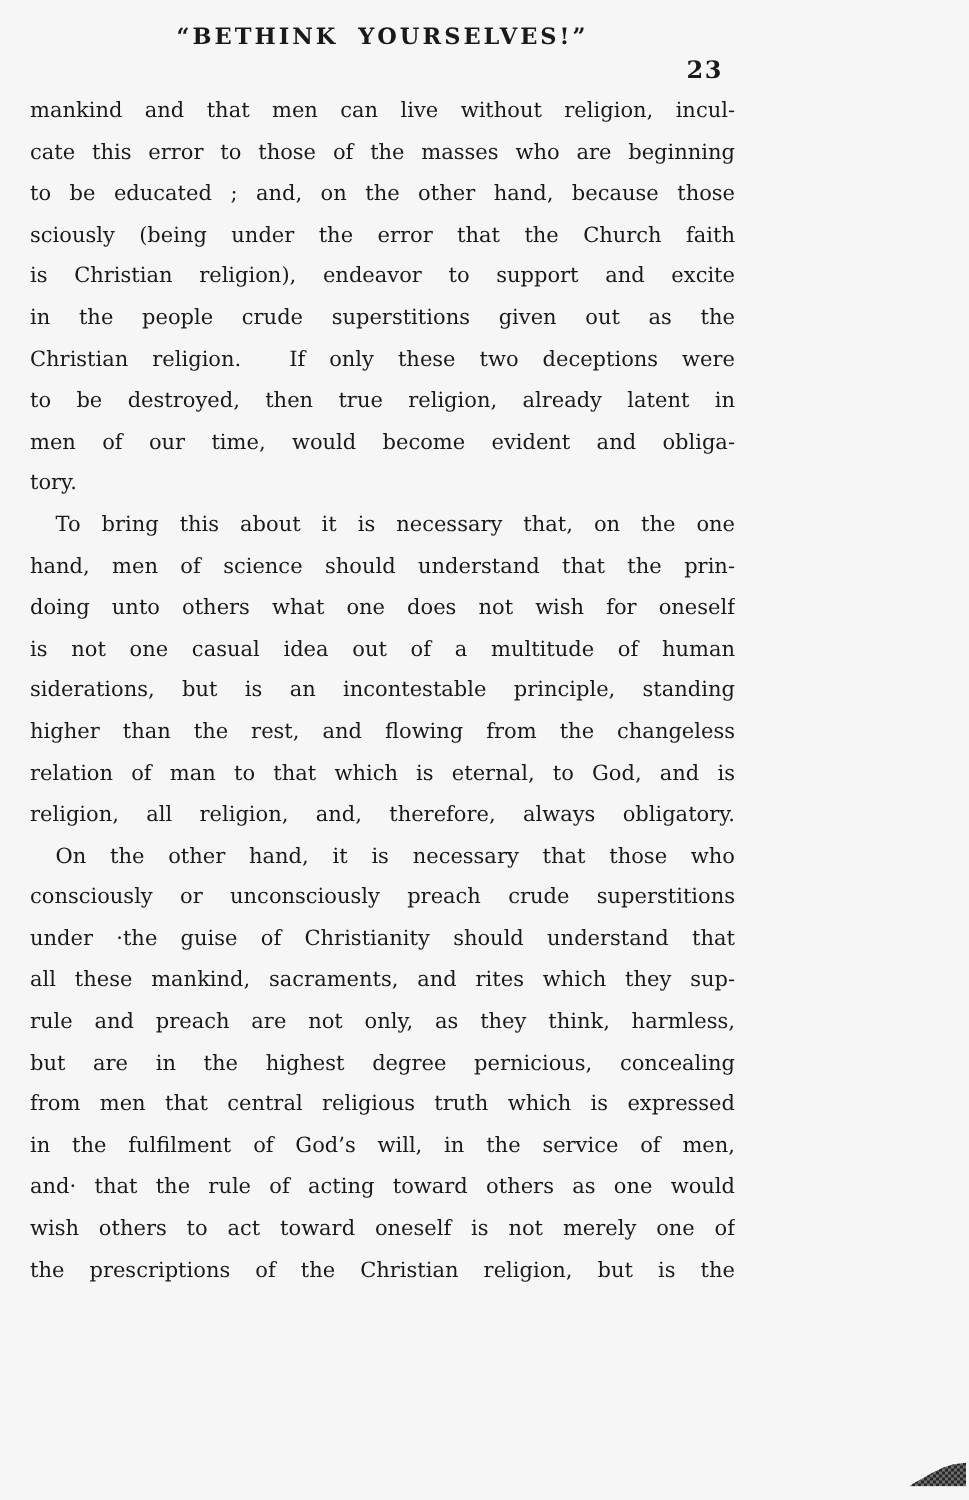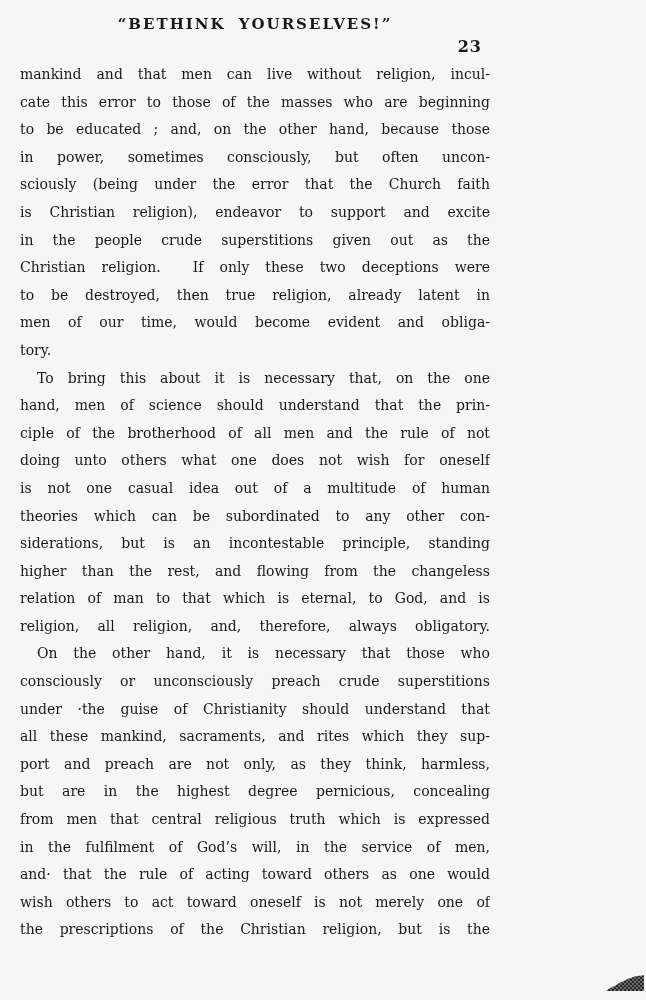--- a/index.html
+++ b/index.html
@@ -69,43 +69,40 @@
 <div class="page">
   <div class="running-header">
     <span class="running-title">“BETHINK YOURSELVES!”</span>
     <span class="page-number">23</span>
   </div>
 
   <div class="body-text">
       <div class="line just">mankind and that men can live without religion, incul-</div>
       <div class="line just">cate this error to those of the masses who are beginning</div>
       <div class="line just">to be educated ; and, on the other hand, because those</div>
-      <div class="line just">in power, sometimes consciously, but often uncon-</div>
       <div class="line just">sciously (being under the error that the Church faith</div>
       <div class="line just">is Christian religion), endeavor to support and excite</div>
       <div class="line just">in the people crude superstitions given out as the</div>
       <div class="line just">Christian religion.&nbsp; If only these two deceptions were</div>
       <div class="line just">to be destroyed, then true religion, already latent in</div>
       <div class="line just">men of our time, would become evident and obliga-</div>
       <div class="line">tory.</div>
       <div class="line just indent">To bring this about it is necessary that, on the one</div>
       <div class="line just">hand, men of science should understand that the prin-</div>
-      <div class="line just">ciple of the brotherhood of all men and the rule of not</div>
       <div class="line just">doing unto others what one does not wish for oneself</div>
       <div class="line just">is not one casual idea out of a multitude of human</div>
-      <div class="line just">theories which can be subordinated to any other con-</div>
       <div class="line just">siderations, but is an incontestable principle, standing</div>
       <div class="line just">higher than the rest, and flowing from the changeless</div>
       <div class="line just">relation of man to that which is eternal, to God, and is</div>
       <div class="line just">religion, all religion, and, therefore, always obligatory.</div>
       <div class="line just indent">On the other hand, it is necessary that those who</div>
       <div class="line just">consciously or unconsciously preach crude superstitions</div>
       <div class="line just">under ·the guise of Christianity should understand that</div>
       <div class="line just">all these mankind, sacraments, and rites which they sup-</div>
-      <div class="line just">port and preach are not only, as they think, harmless,</div>
+      <div class="line just">rule and preach are not only, as they think, harmless,</div>
       <div class="line just">but are in the highest degree pernicious, concealing</div>
       <div class="line just">from men that central religious truth which is expressed</div>
       <div class="line just">in the fulfilment of God’s will, in the service of men,</div>
       <div class="line just">and· that the rule of acting toward others as one would</div>
       <div class="line just">wish others to act toward oneself is not merely one of</div>
       <div class="line just">the prescriptions of the Christian religion, but is the</div>
     </div>
 
   <div class="corner-artifact"></div>
 </div>

